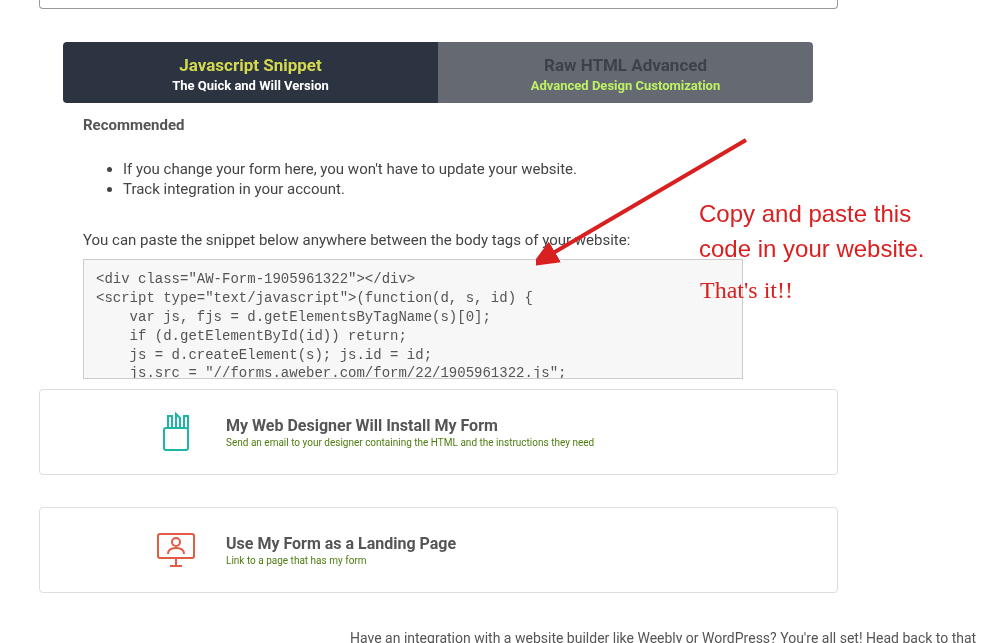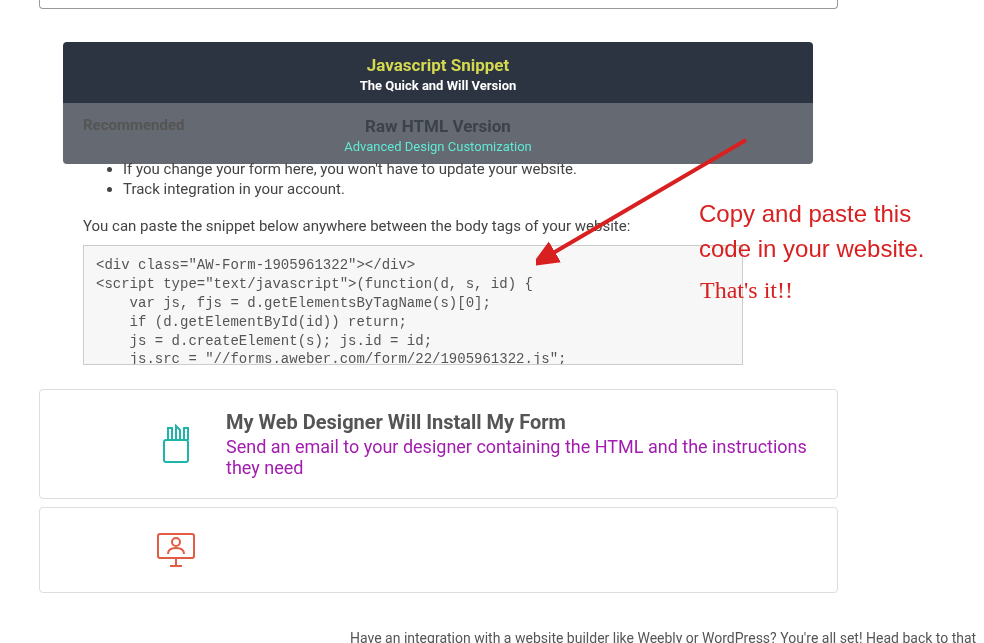--- a/index.html
+++ b/index.html
@@ -22,21 +22,20 @@
       border-radius: 0 0 4px 4px;
     }
     .tabs {
       position: absolute;
       top: 42px;
       left: 63px;
       width: 750px;
       display: flex;
       border-radius: 4px;
       overflow: hidden;
-      flex-direction: column;
     }
     .tab {
       flex: 1;
       padding: 12px 10px 10px;
       text-align: center;
       cursor: pointer;
     }
     .tab-active {
       background: #2b3440;
     }
@@ -55,41 +54,41 @@
       font-size: 13px;
       margin-top: 2px;
     }
     .tab-title-inactive {
       color: #3c424a;
       font-weight: 700;
       font-size: 17px;
       line-height: 1.3;
     }
     .tab-subtitle-inactive {
-      color: #5eead4;
-      font-weight: 400;
+      color: #bef264;
+      font-weight: 700;
       font-size: 13px;
       margin-top: 2px;
     }
     .content {
       position: absolute;
       top: 116px;
       left: 83px;
       width: 660px;
     }
     .recommended {
       font-weight: 700;
       color: #555;
       font-size: 15px;
       margin-bottom: 26px;
     }
     .bullet-list {
       list-style: disc;
       margin-left: 40px;
-      margin-bottom: 18px;
+      margin-bottom: 32px;
     }
     .bullet-list li {
       color: #444;
       font-size: 15px;
       line-height: 1.3;
     }
     .paste-text {
       color: #444;
       font-size: 15px;
       margin-bottom: 10px;
@@ -143,26 +142,26 @@
     .card-icon {
       width: 44px;
       height: 44px;
       flex-shrink: 0;
       margin-left: 90px;
     }
     .card-text { flex: 1; }
     .card-title {
       font-weight: 700;
       color: #555;
-      font-size: 20px;
+      font-size: 16px;
       margin-bottom: 2px;
     }
     .card-subtitle {
-      color: #a21caf;
-      font-size: 18px;
+      color: #4d7c0f;
+      font-size: 10px;
     }
     .cutoff-text {
       position: absolute;
       top: 630px;
       left: 350px;
       color: #555;
       font-size: 14px;
       white-space: nowrap;
     }
   </style>
@@ -170,21 +169,21 @@
 <body>
 
 <div class="top-border"></div>
 
 <div class="tabs">
   <div class="tab tab-active">
     <div class="tab-title-active">Javascript Snippet</div>
     <div class="tab-subtitle-active">The Quick and Will Version</div>
   </div>
   <div class="tab tab-inactive">
-    <div class="tab-title-inactive">Raw HTML Version</div>
+    <div class="tab-title-inactive">Raw HTML Advanced</div>
     <div class="tab-subtitle-inactive">Advanced Design Customization</div>
   </div>
 </div>
 
 <div class="content">
   <div class="recommended">Recommended</div>
   <ul class="bullet-list">
     <li>If you change your form here, you won't have to update your website.</li>
     <li>Track integration in your account.</li>
   </ul>
@@ -228,15 +227,19 @@
 <div class="option-card card2">
   <div class="card-icon">
     <svg viewBox="0 0 44 44">
       <rect x="4" y="6" width="36" height="24" rx="2" fill="none" stroke="#e35b42" stroke-width="2"></rect>
       <line x1="16" y1="38" x2="28" y2="38" stroke="#e35b42" stroke-width="2"></line>
       <line x1="22" y1="30" x2="22" y2="38" stroke="#e35b42" stroke-width="2"></line>
       <circle cx="22" cy="14" r="4" fill="none" stroke="#e35b42" stroke-width="2"></circle>
       <path d="M14 26 Q14 20 22 20 Q30 20 30 26" fill="none" stroke="#e35b42" stroke-width="2"></path>
     </svg>
   </div>
+  <div class="card-text">
+    <div class="card-title">Use My Form as a Landing Page</div>
+    <div class="card-subtitle">Link to a page that has my form</div>
+  </div>
 </div>
 
 <div class="cutoff-text">Have an integration with a website builder like Weebly or WordPress? You're all set! Head back to that</div>
 
 </body></html>

